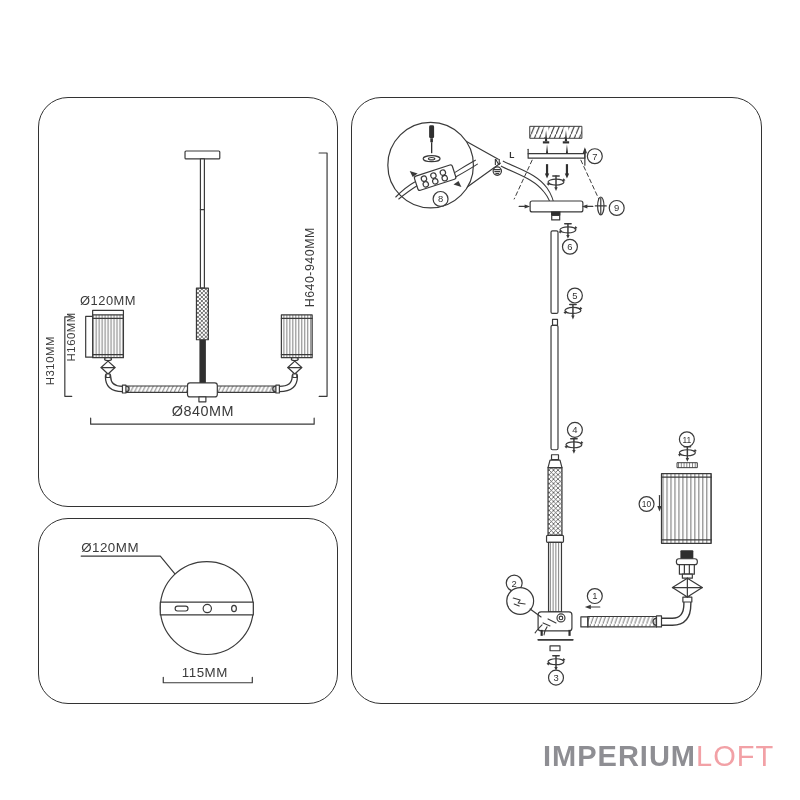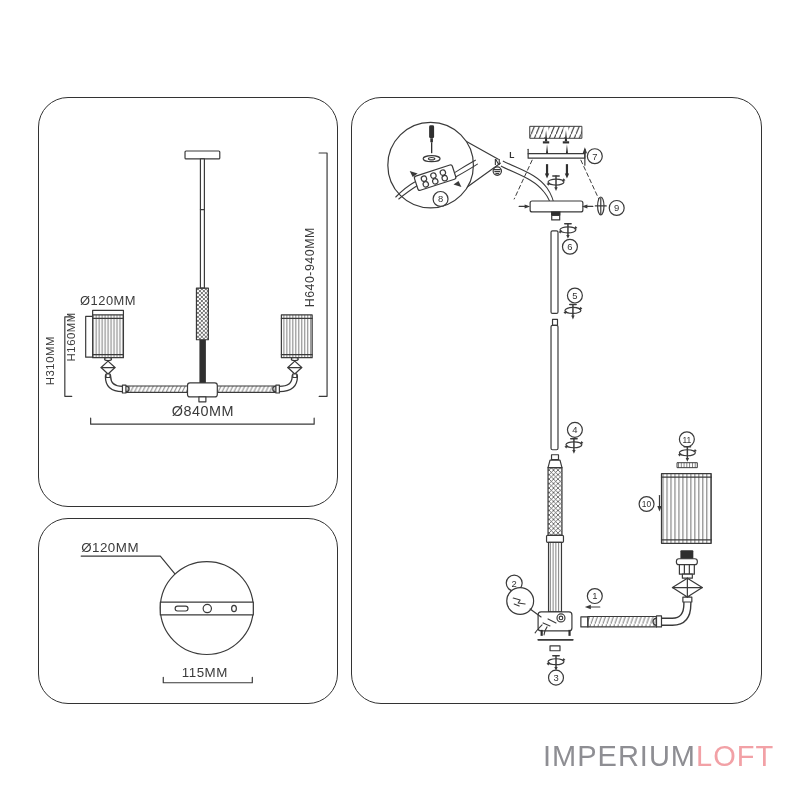--- a/index.html
+++ b/index.html
@@ -21,21 +21,21 @@
   .solid{fill:#2f2f2f;stroke:none;}
   .dim{font-family:"Liberation Sans",sans-serif;fill:#3a3a3a;letter-spacing:.5px;}
   .num{font-family:"Liberation Sans",sans-serif;fill:#333;}
   .wire{stroke:#3a3a3a;fill:none;stroke-width:1.1;}
   .dash{stroke:#3a3a3a;fill:none;stroke-width:1;stroke-dasharray:4 3;}
   #logo{
     position:absolute;left:543px;top:740px;width:230px;height:34px;
     font-size:29px;letter-spacing:1px;white-space:nowrap;
     font-family:"Liberation Sans",sans-serif;
   }
-  #logo .g1{color:#8e8e93;}
+  #logo .g1{color:#8e8e93;font-weight:bold;}
   #logo .g2{color:#f2a1a6;text-align:center;}
 </style>
 </head>
 <body>
 
 <div class="panel" id="panelA">
 <svg viewBox="0 0 300 410">
   <defs>
     <pattern id="knurlA" width="4" height="4" patternUnits="userSpaceOnUse">
       <path d="M0,0 L4,4 M4,0 L0,4" stroke="#3a3a3a" stroke-width="0.7"></path>

